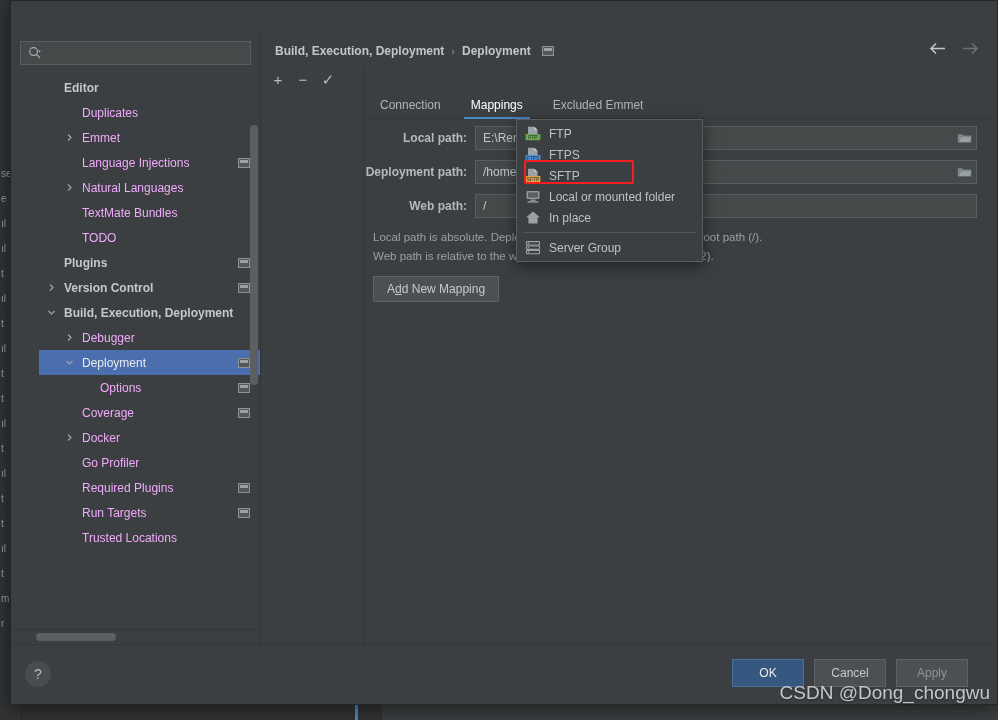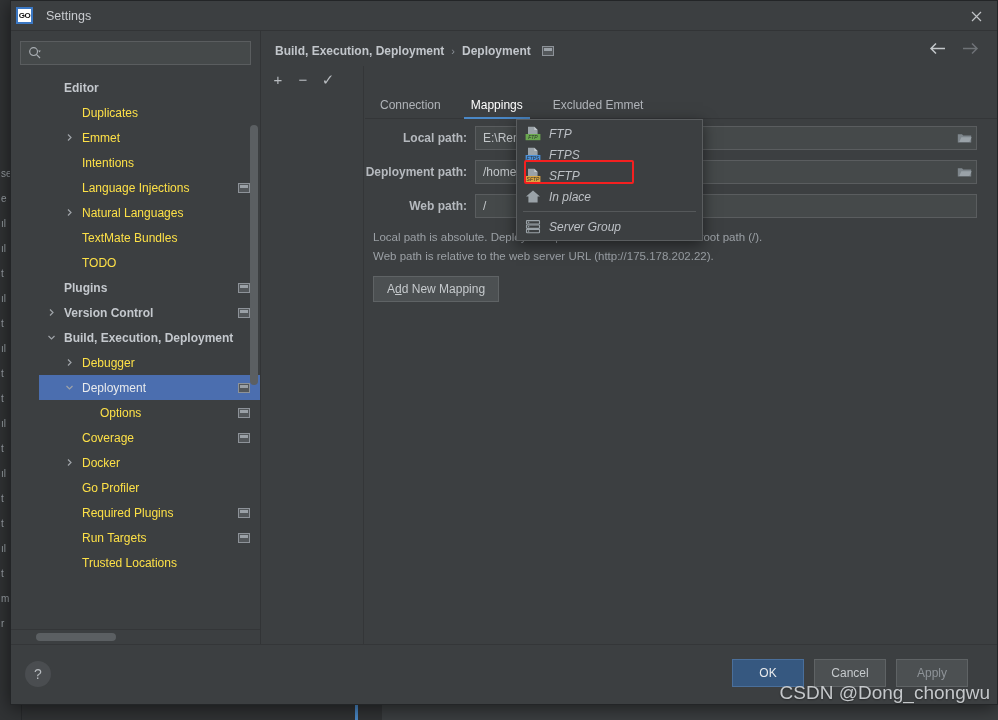--- a/index.html
+++ b/index.html
@@ -134,21 +134,21 @@
   #tree {
     position: absolute; left: 0; top: 44px; right: 0; bottom: 16px;
     overflow: hidden;
     padding-left: 28px;
   }
   .tree-row {
     position: relative;
     height: 25px;
     display: flex; align-items: center;
     font-size: 12px;
-    color: #fde047;
+    color: #f0abfc;
     cursor: pointer;
     white-space: nowrap;
   }
   .tree-row.selected { background: #4b6eaf; color: #e8eaec; }
   .tree-row.bold { font-weight: bold; color: #c4c8cd; }
   .arrow {
     width: 13px; height: 13px; flex: 0 0 auto;
     display: flex; align-items: center; justify-content: center;
     color: #9fa3a8; font-size: 9px;
   }
@@ -304,21 +304,20 @@
     box-shadow: 0 4px 14px rgba(0,0,0,.5);
     padding: 3px 0;
     z-index: 40;
   }
   .dd-item {
     height: 21px;
     display: flex; align-items: center;
     padding-left: 8px;
     font-size: 12px; color: #bdc1c6;
     cursor: pointer;
-    font-style: italic;
   }
   .dd-icon {
     width: 16px; height: 16px; flex: 0 0 auto; margin-right: 8px;
     display: flex; align-items: center; justify-content: center;
   }
   .dd-sep {
     height: 1px; background: #55585a; margin: 4px 6px;
   }
   #sftp-highlight {
     position: absolute;
@@ -407,29 +406,20 @@
       <div class="bg-left-text" style="top: 518px;">t</div>
       <div class="bg-left-text" style="top: 543px;">ıl</div>
       <div class="bg-left-text" style="top: 568px;">t</div>
       <div class="bg-left-text" style="top: 593px;">m</div>
       <div class="bg-left-text" style="top: 618px;">r</div>
     </div>
 </div>
 
 <div id="settings-dialog">
 
-  <div id="title-bar">
-    <div id="app-icon">GO</div>
-    <div id="dialog-title">Settings</div>
-    <div id="close-button">
-      <svg width="11" height="11" viewBox="0 0 11 11" aria-hidden="true">
-        <path d="M1 1 L10 10 M10 1 L1 10" stroke="#c0c3c6" stroke-width="1.2" fill="none"></path>
-      </svg>
-    </div>
-  </div>
 
   <div id="dialog-body">
 
     <div id="left-panel">
       <div id="search-wrap">
         <div id="search-box">
           <span id="search-icon-g">
             <svg width="14" height="14" viewBox="0 0 14 14" aria-hidden="true">
               <circle cx="5.6" cy="5.6" r="3.9" stroke="#a9aeb3" stroke-width="1.2" fill="none"></circle>
               <path d="M8.6 8.6 L12 12" stroke="#a9aeb3" stroke-width="1.2"></path>
@@ -463,27 +453,20 @@
               </svg>
             </div>
             <div style="width: 6px; flex: 0 0 auto;"></div>
             <div class="tree-label">Emmet</div>
             <div class="proj-badge hidden"></div>
           </div>
           <div class="tree-row">
             <div style="width: 24px; flex: 0 0 auto;"></div>
             <div class="arrow empty"></div>
             <div style="width: 6px; flex: 0 0 auto;"></div>
-            <div class="tree-label">Intentions</div>
-            <div class="proj-badge hidden"></div>
-          </div>
-          <div class="tree-row">
-            <div style="width: 24px; flex: 0 0 auto;"></div>
-            <div class="arrow empty"></div>
-            <div style="width: 6px; flex: 0 0 auto;"></div>
             <div class="tree-label">Language Injections</div>
             <div class="proj-badge"></div>
           </div>
           <div class="tree-row">
             <div style="width: 24px; flex: 0 0 auto;"></div>
             <div class="arrow">
               <svg width="9" height="9" viewBox="0 0 9 9">
                 <path d="M3 1.5 L6 4.5 L3 7.5" stroke="currentColor" stroke-width="1.2" fill="none"></path>
               </svg>
             </div>
@@ -729,20 +712,31 @@
                 <path d="M9.3 0.8 L12.6 4 H9.3 Z" fill="#c3c9ce"></path>
                 <rect x="0.6" y="8" width="14.8" height="6.2" fill="#d9a441"></rect>
                 <text x="8" y="12.9" font-size="5" fill="#2b2d30" text-anchor="middle" font-family="Liberation Sans">SFTP</text>
               </svg>
             </span>
             <span>SFTP</span>
           </div>
           <div class="dd-item">
             <span class="dd-icon">
               <svg width="16" height="15" viewBox="0 0 16 15" aria-hidden="true">
+                <rect x="1.5" y="2" width="13" height="8" rx="1" fill="#8f979d"></rect>
+                <rect x="3" y="3.4" width="10" height="5.2" fill="#5a6066"></rect>
+                <rect x="5.5" y="10.5" width="5" height="1.6" fill="#8f979d"></rect>
+                <rect x="2.5" y="12.2" width="11" height="1.5" fill="#8f979d"></rect>
+              </svg>
+            </span>
+            <span>Local or mounted folder</span>
+          </div>
+          <div class="dd-item">
+            <span class="dd-icon">
+              <svg width="16" height="15" viewBox="0 0 16 15" aria-hidden="true">
                 <path d="M8 1.4 L15 7.6 H12.6 V13.4 H3.4 V7.6 H1 Z" fill="#9aa2a8"></path>
               </svg>
             </span>
             <span>In place</span>
           </div>
           <div class="dd-sep"></div>
           <div class="dd-item">
             <span class="dd-icon">
               <svg width="16" height="15" viewBox="0 0 16 15" aria-hidden="true">
                 <rect x="1.5" y="1.6" width="13" height="3.4" rx="0.6" fill="none" stroke="#9aa2a8" stroke-width="1.1"></rect>

